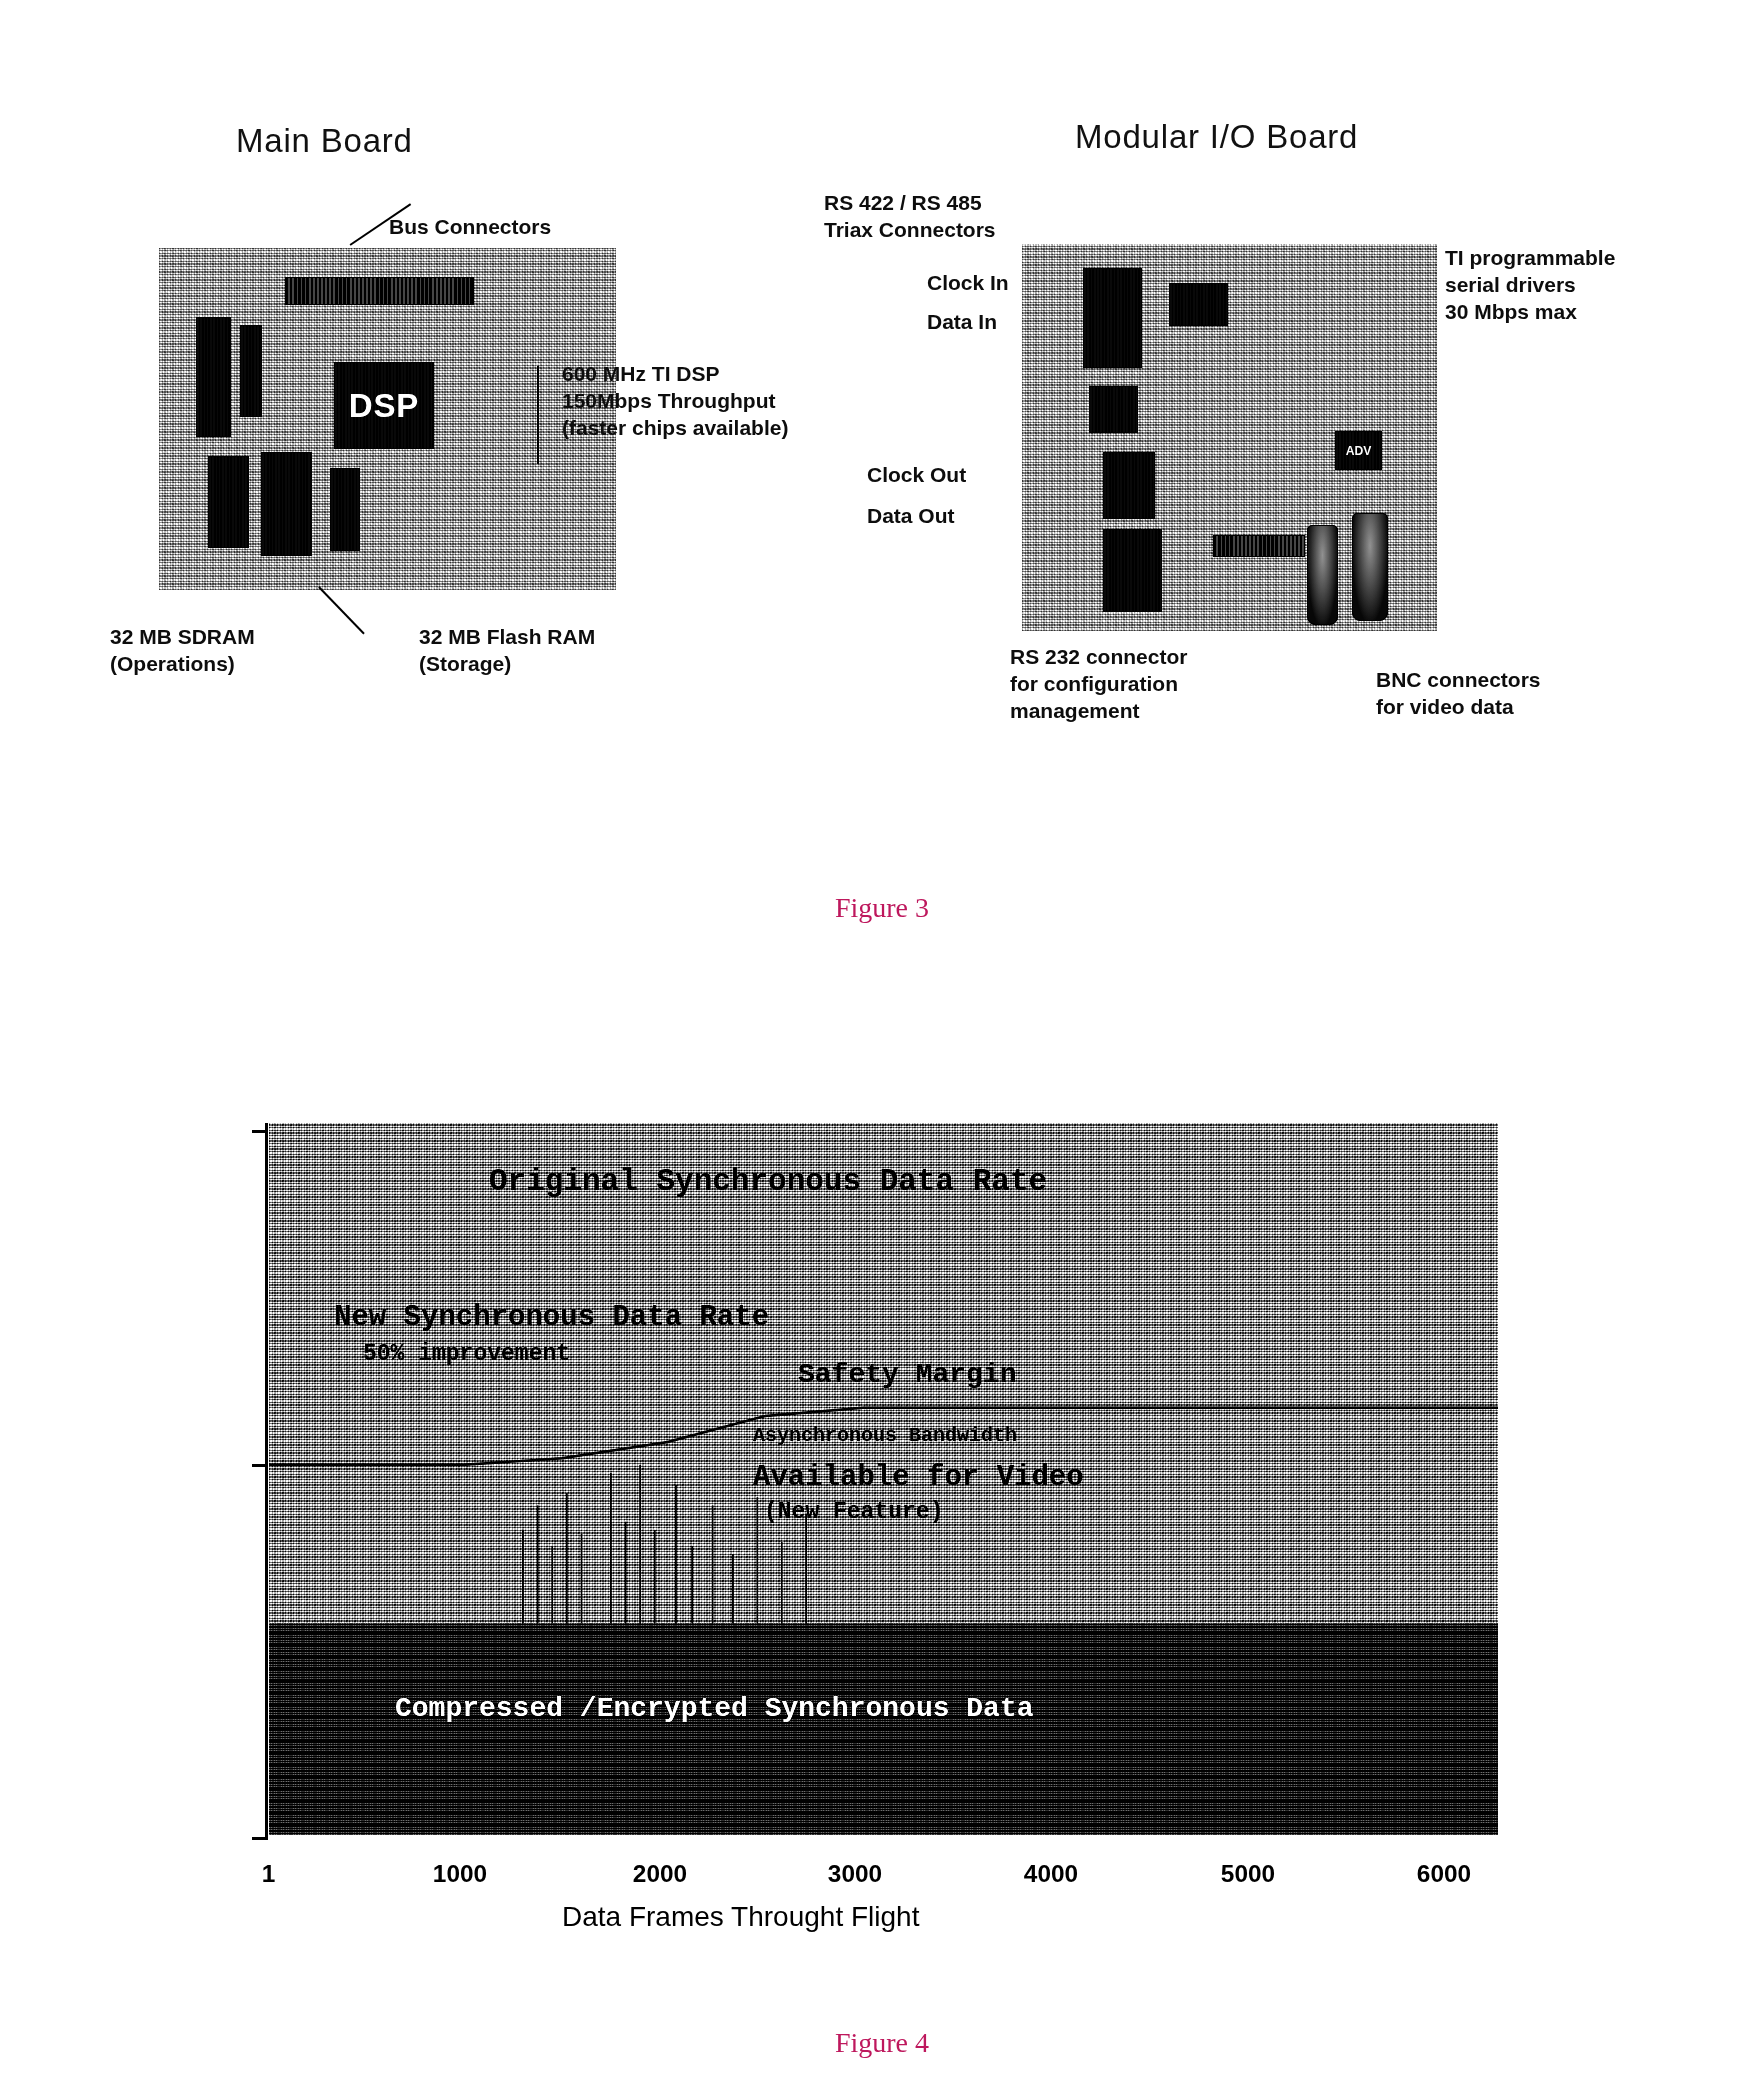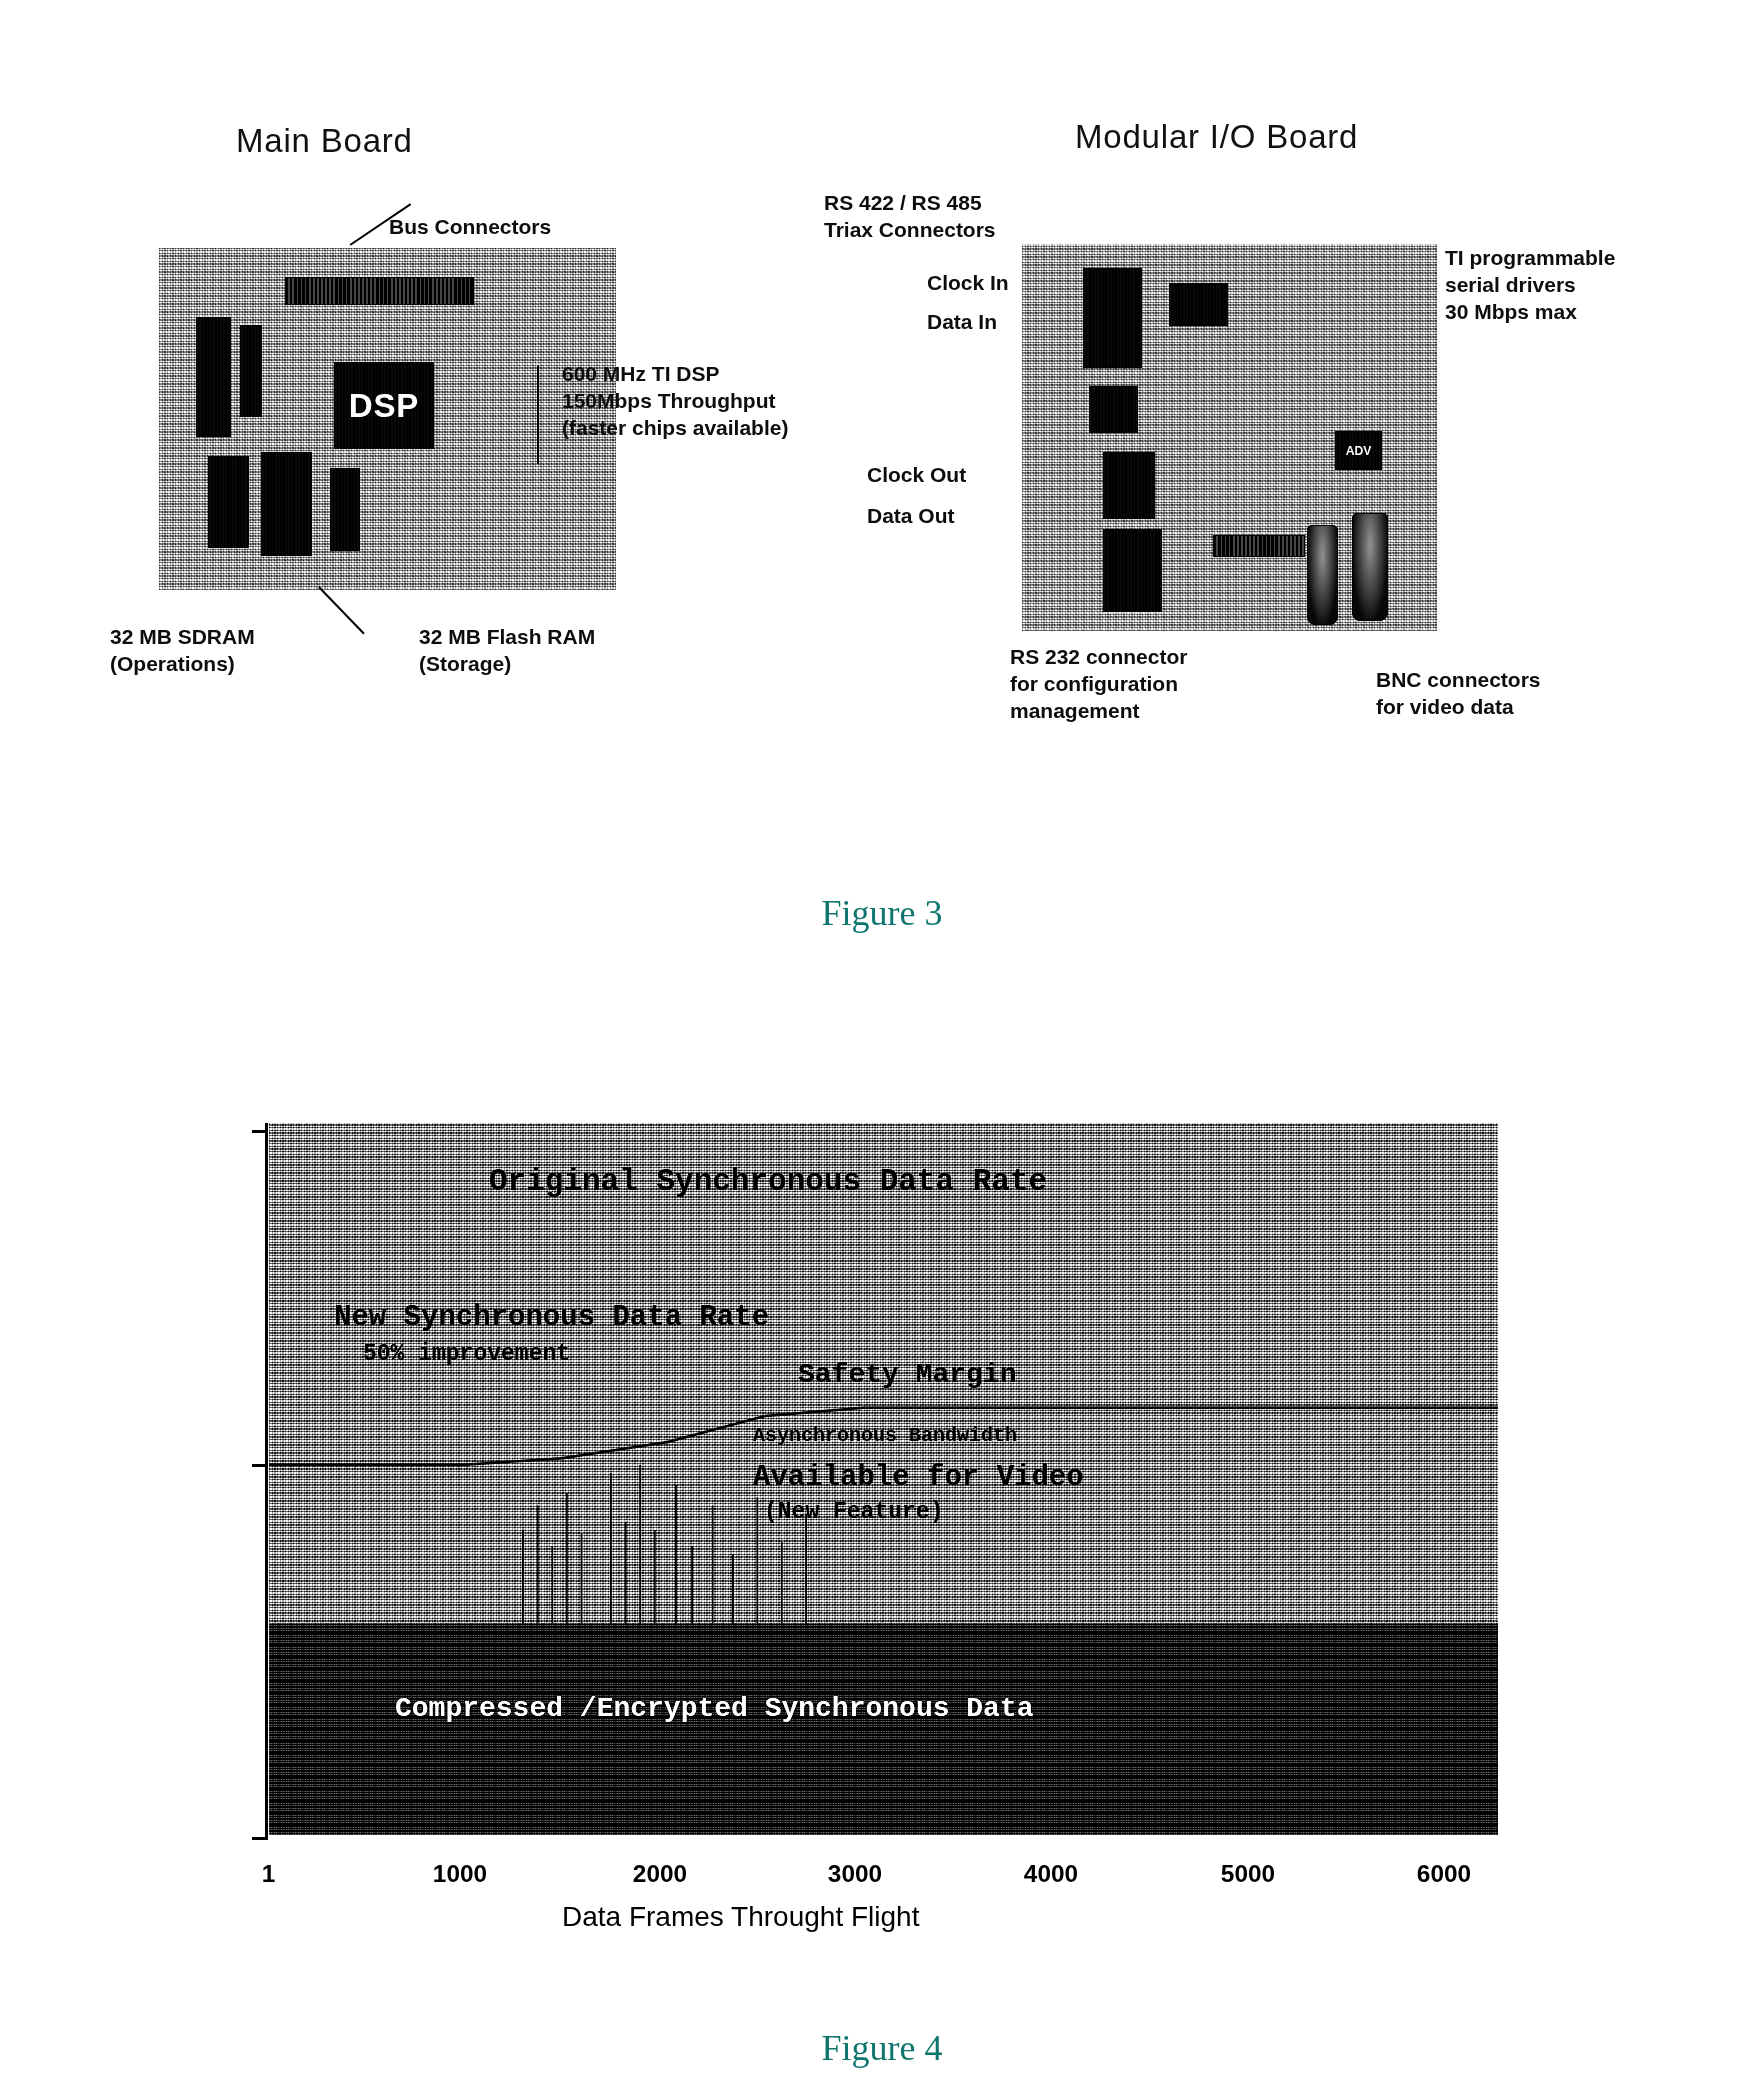--- a/index.html
+++ b/index.html
@@ -147,22 +147,22 @@
     color: #000;
     white-space: nowrap;
   }
   .axis-line { position: absolute; background: #000; }
 
   .fig-caption {
     position: absolute;
     width: 100%;
     text-align: center;
     font-family: "Liberation Serif", serif;
-    font-size: 36px;
-    color: #0f766e;
+    font-size: 28px;
+    color: #be185d;
   }
 
   .series-line {
     position: absolute;
     background: transparent;
   }
 </style>
 </head>
 <body>
 

